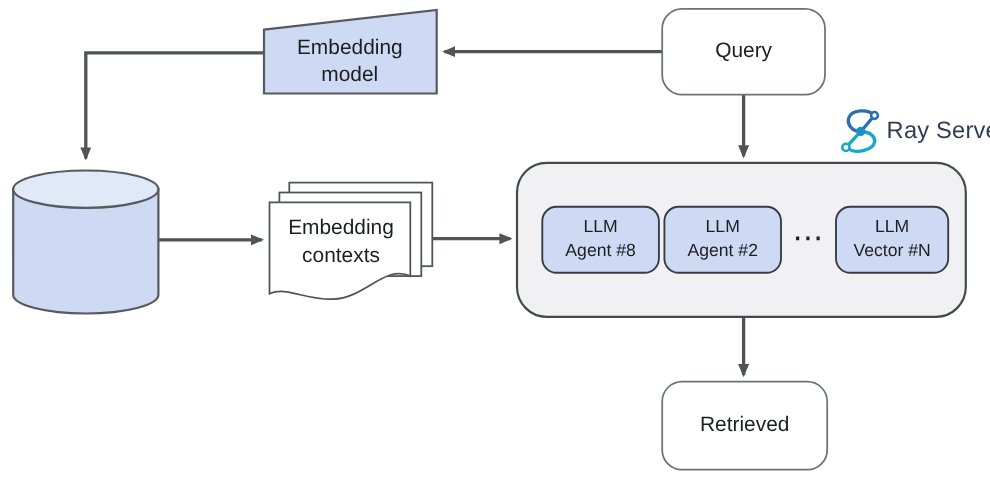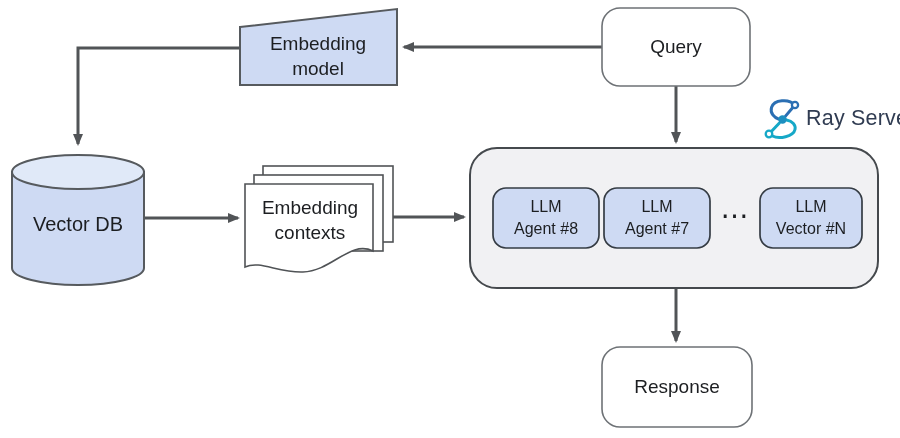--- a/index.html
+++ b/index.html
@@ -92,38 +92,37 @@
       <circle class="ray-node-blue" cx="33" cy="7" r="3.1"></circle>
       <circle class="ray-node-mid" cx="20.5" cy="21.5" r="4.2"></circle>
       <circle class="ray-node-teal" cx="7" cy="36" r="3.3"></circle>
     </g>
   </svg>
 
   <div class="lbl lbl-query">Query</div>
 
   <div class="lbl lbl-embedding">Embedding model</div>
 
-  <div class="lbl lbl-vectordb">Vector DB</div>
 
   <div class="lbl lbl-retrieved">Embedding contexts</div>
 
   <div class="lbl lbl-agent lbl-agent-1">
     <span>LLM</span>
     <span>Agent #8</span>
   </div>
 
   <div class="lbl lbl-agent lbl-agent-2">
     <span>LLM</span>
-    <span>Agent #7</span>
+    <span>Agent #2</span>
   </div>
 
   <div class="lbl lbl-dots">⋯</div>
 
   <div class="lbl lbl-agent lbl-agent-n">
     <span>LLM</span>
     <span>Vector #N</span>
   </div>
 
-  <div class="lbl lbl-response">Response</div>
+  <div class="lbl lbl-response">Retrieved</div>
 
   <div class="lbl-logo">Ray Serve</div>
 
 </div>
 
 </body></html>

